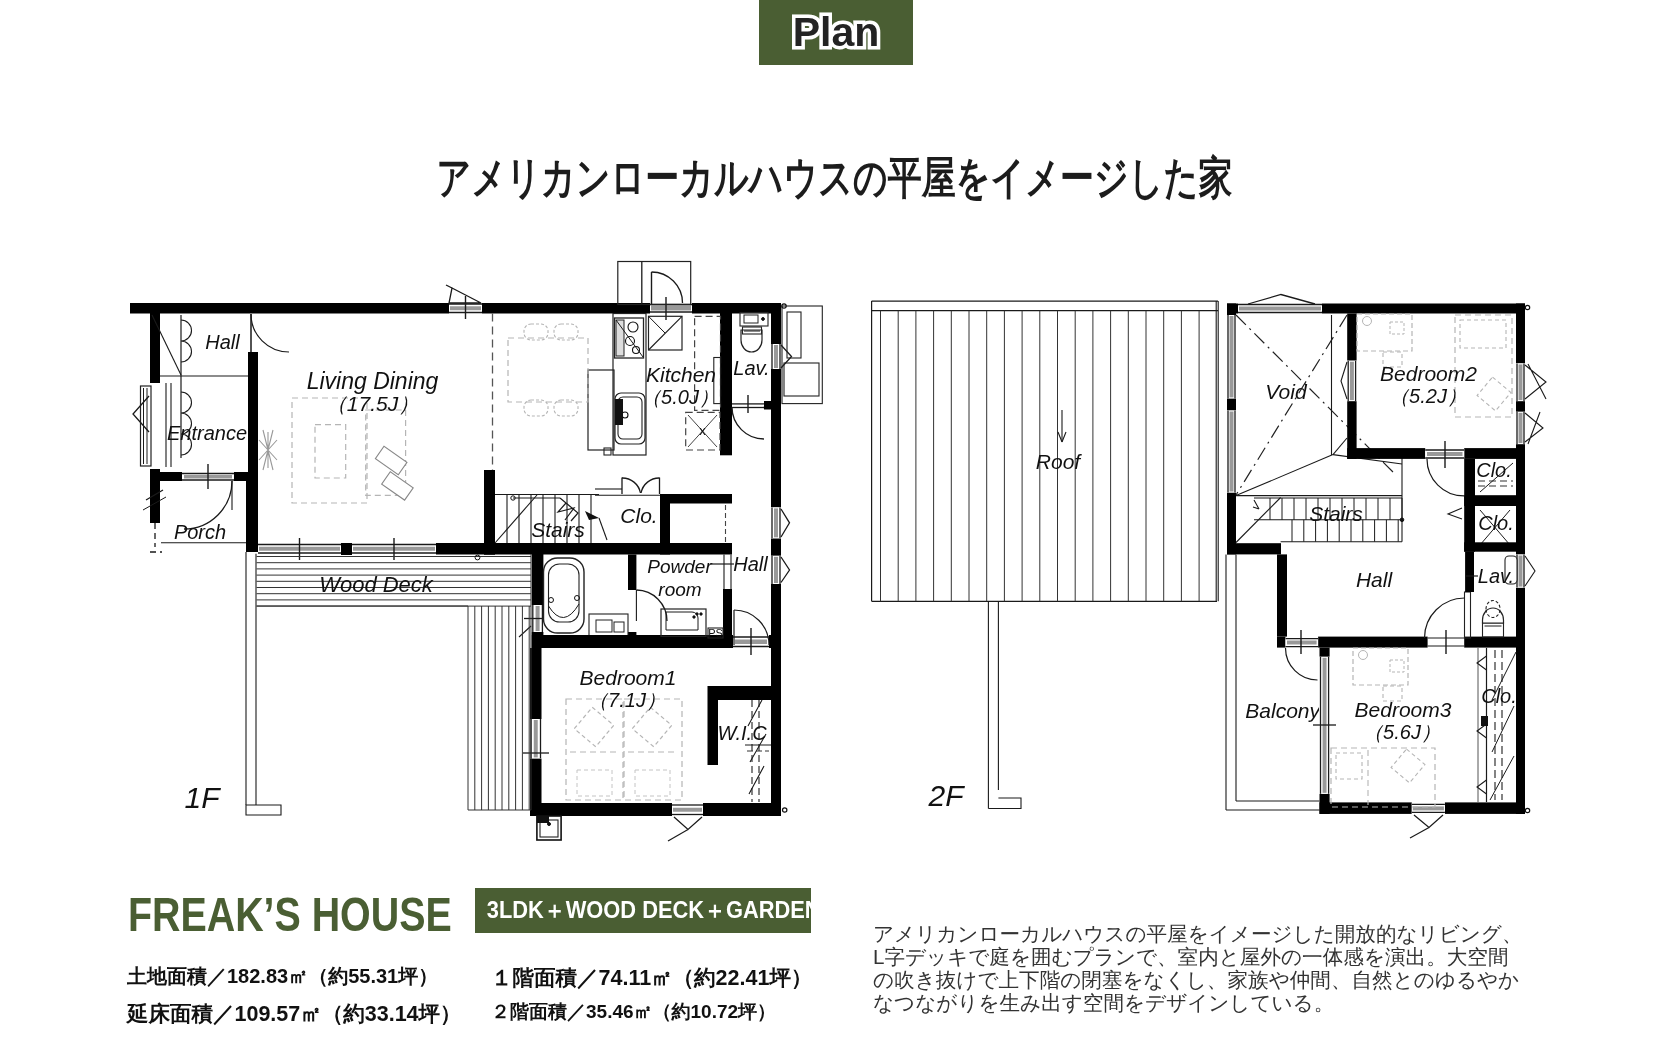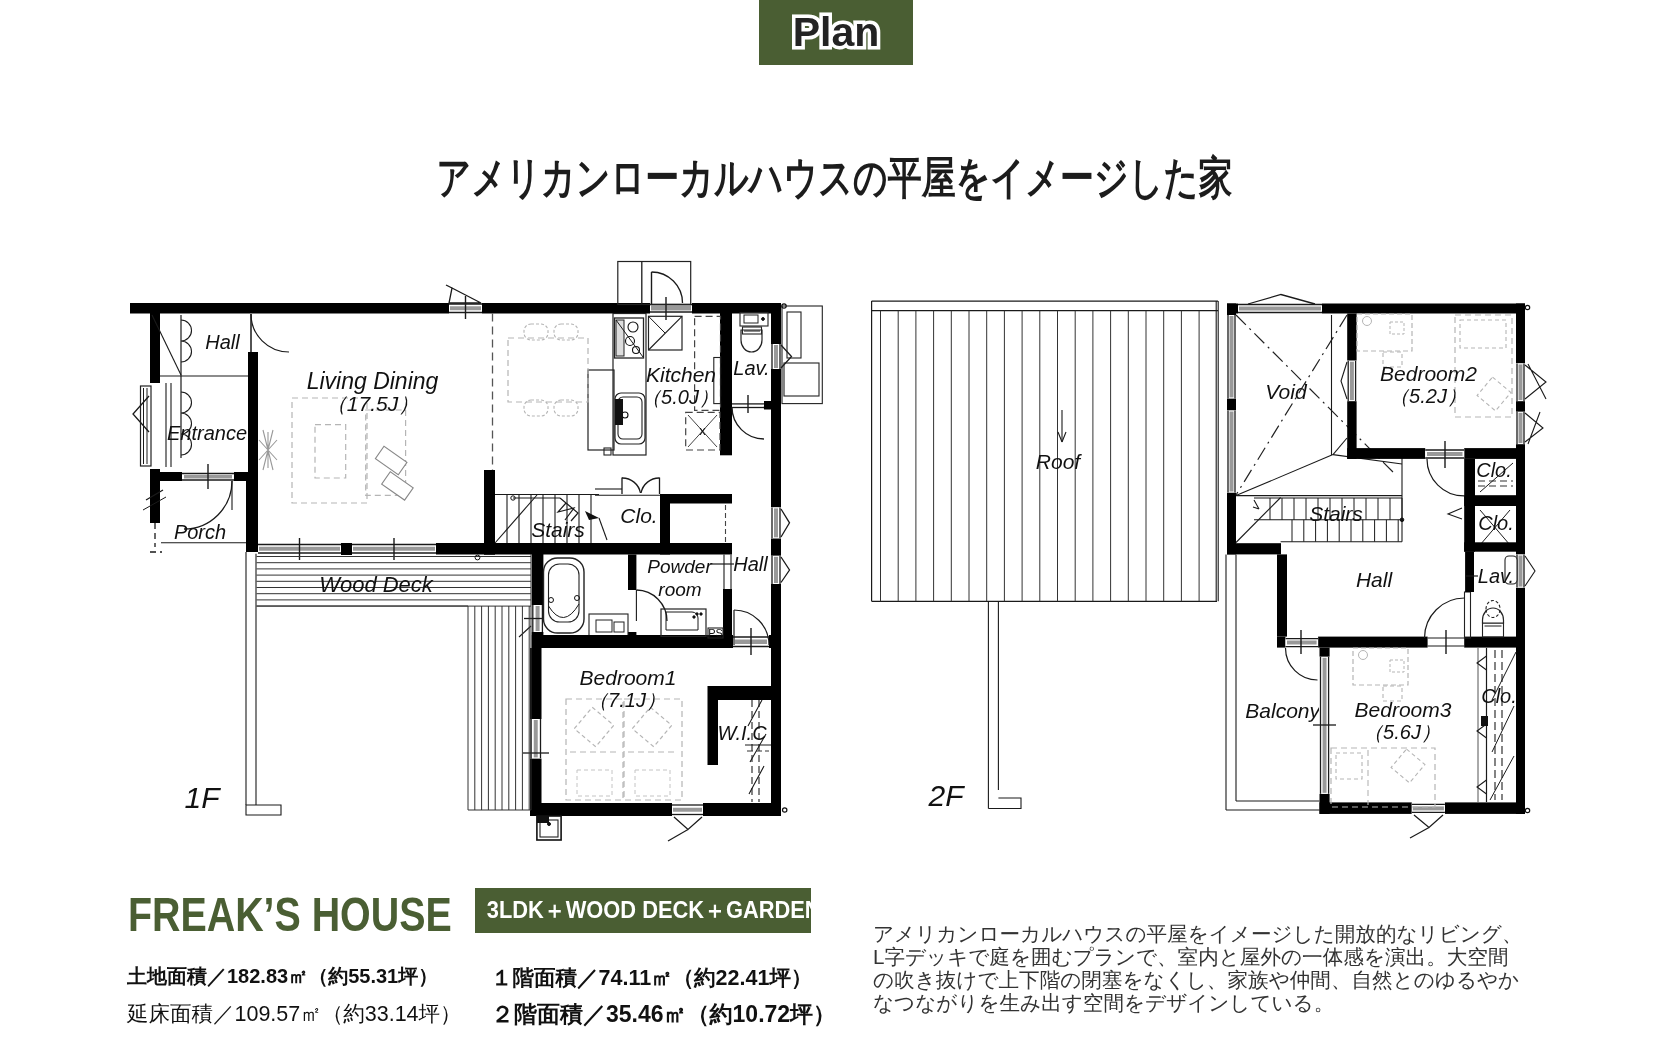--- a/index.html
+++ b/index.html
@@ -19,22 +19,22 @@
 <div class="abs" style="left:0;top:148px;width:1669px;text-align:center;font-size:45px;font-weight:bold;color:#1c1c1c;white-space:nowrap;transform:scaleX(0.755);transform-origin:center top;">アメリカンローカルハウスの平屋をイメージした家</div>
 
 <div class="abs" style="left:128px;top:887px;font-size:48px;font-weight:bold;color:#4A5E33;white-space:nowrap;transform:scaleX(0.82);transform-origin:left top;">FREAK’S HOUSE</div>
 
 <div class="abs green" style="left:475px;top:888px;width:336px;height:45px;"></div>
 <div class="abs" style="left:475px;top:888px;width:336px;height:45px;line-height:45px;text-align:center;font-size:23.5px;font-weight:bold;color:#fff;white-space:nowrap;transform:scaleX(0.93);transform-origin:center top;">3LDK＋WOOD DECK＋GARDEN</div>
 
 <div class="abs" style="left:127px;top:963px;font-size:20px;font-weight:bold;color:#111;white-space:nowrap;">土地面積／182.83㎡（約55.31坪）</div>
 <div class="abs" style="left:482px;top:963px;font-size:21.5px;font-weight:bold;color:#111;white-space:nowrap;margin-left:9px;">１階面積／74.11㎡（約22.41坪）</div>
 
-<div class="abs" style="left:127px;top:999px;font-size:21.5px;font-weight:normal;color:#111;white-space:nowrap;">延床面積／109.57㎡（約33.14坪）</div>
-<div class="abs" style="left:491px;top:999px;font-size:23px;font-weight:bold;color:#111;white-space:nowrap;">２階面積／35.46㎡（約10.72坪）</div>
+<div class="abs" style="left:127px;top:999px;font-size:21.5px;font-weight:bold;color:#111;white-space:nowrap;">延床面積／109.57㎡（約33.14坪）</div>
+<div class="abs" style="left:491px;top:999px;font-size:19px;font-weight:bold;color:#111;white-space:nowrap;">２階面積／35.46㎡（約10.72坪）</div>
 
 <div class="abs" style="left:873px;top:922px;width:720px;font-size:20.6px;line-height:23px;color:#333;white-space:nowrap;">アメリカンローカルハウスの平屋をイメージした開放的なリビング、<br>L字デッキで庭を囲むプランで、室内と屋外の一体感を演出。大空間<br>の吹き抜けで上下階の閉塞をなくし、家族や仲間、自然とのゆるやか<br>なつながりを生み出す空間をデザインしている。</div>
 <svg class="abs" style="left:0;top:0;" width="1669" height="1041" viewBox="0 0 1669 1041">
 <defs>
 <g id="tick-v">
         <line x1="0" y1="-11" x2="0" y2="11" stroke="#111" stroke-width="1.4"></line>
       </g>
 </defs>
 
 <rect x="130" y="303" width="319" height="10.5" fill="#000"></rect>

